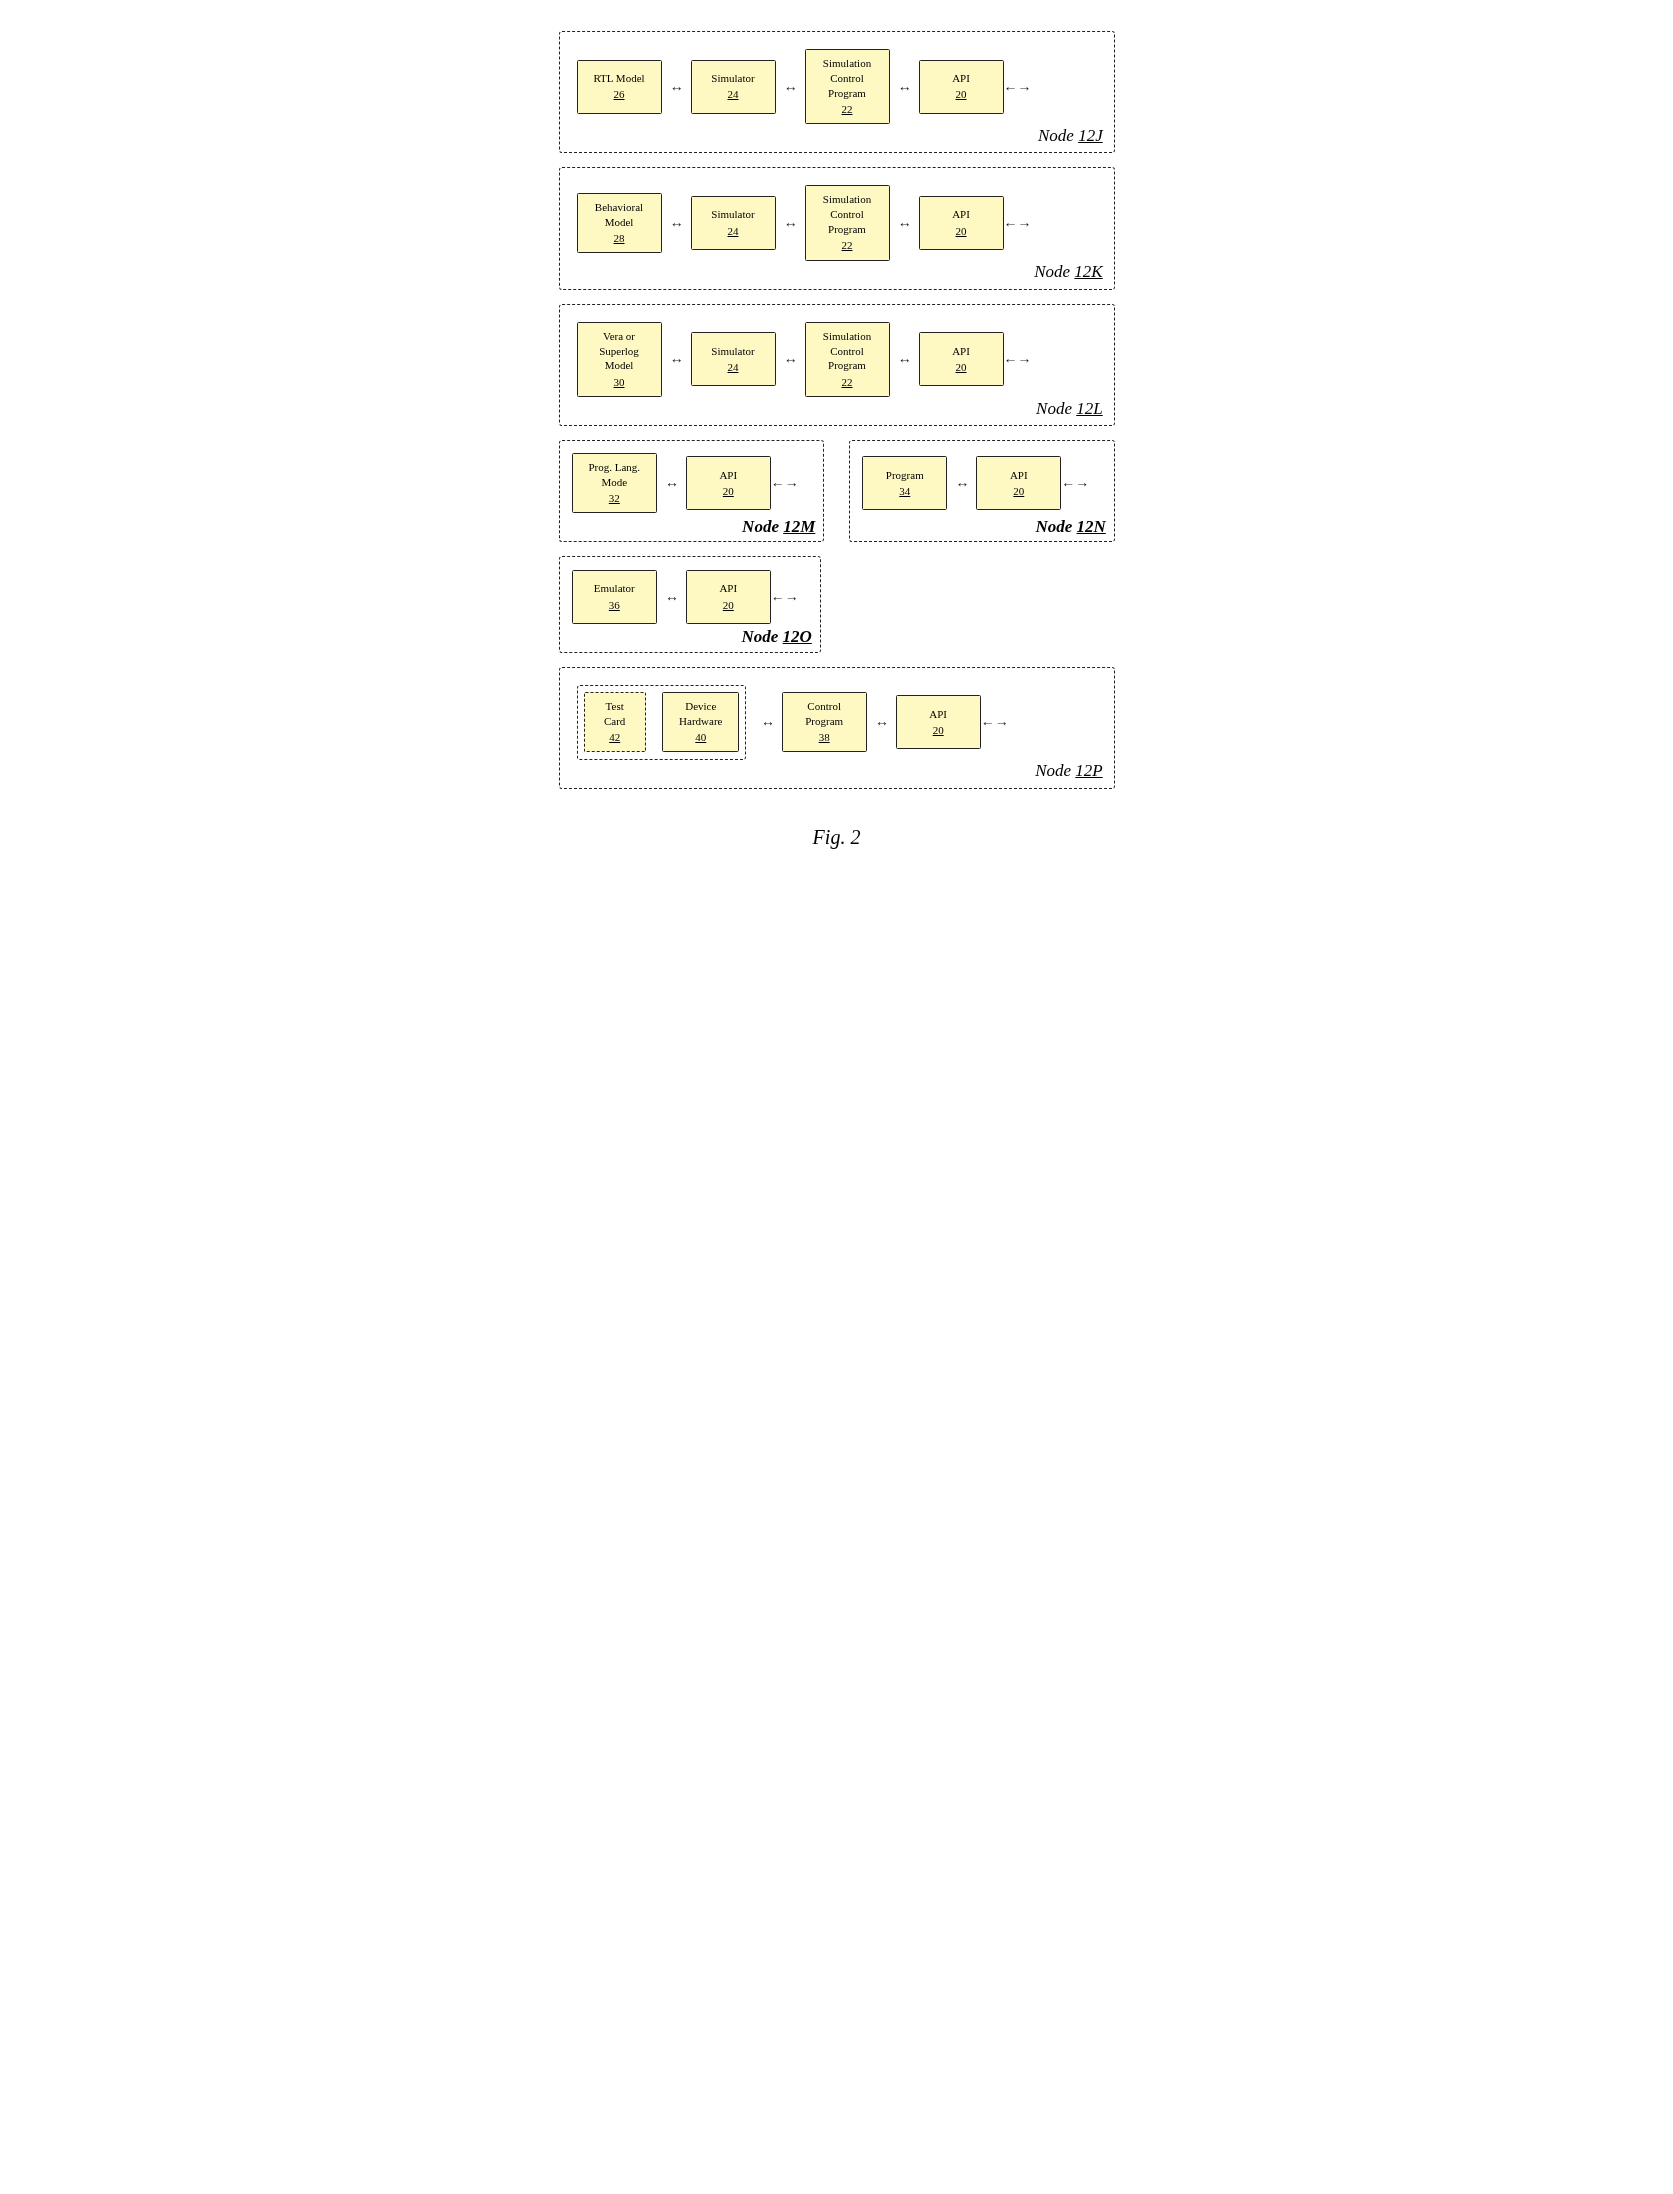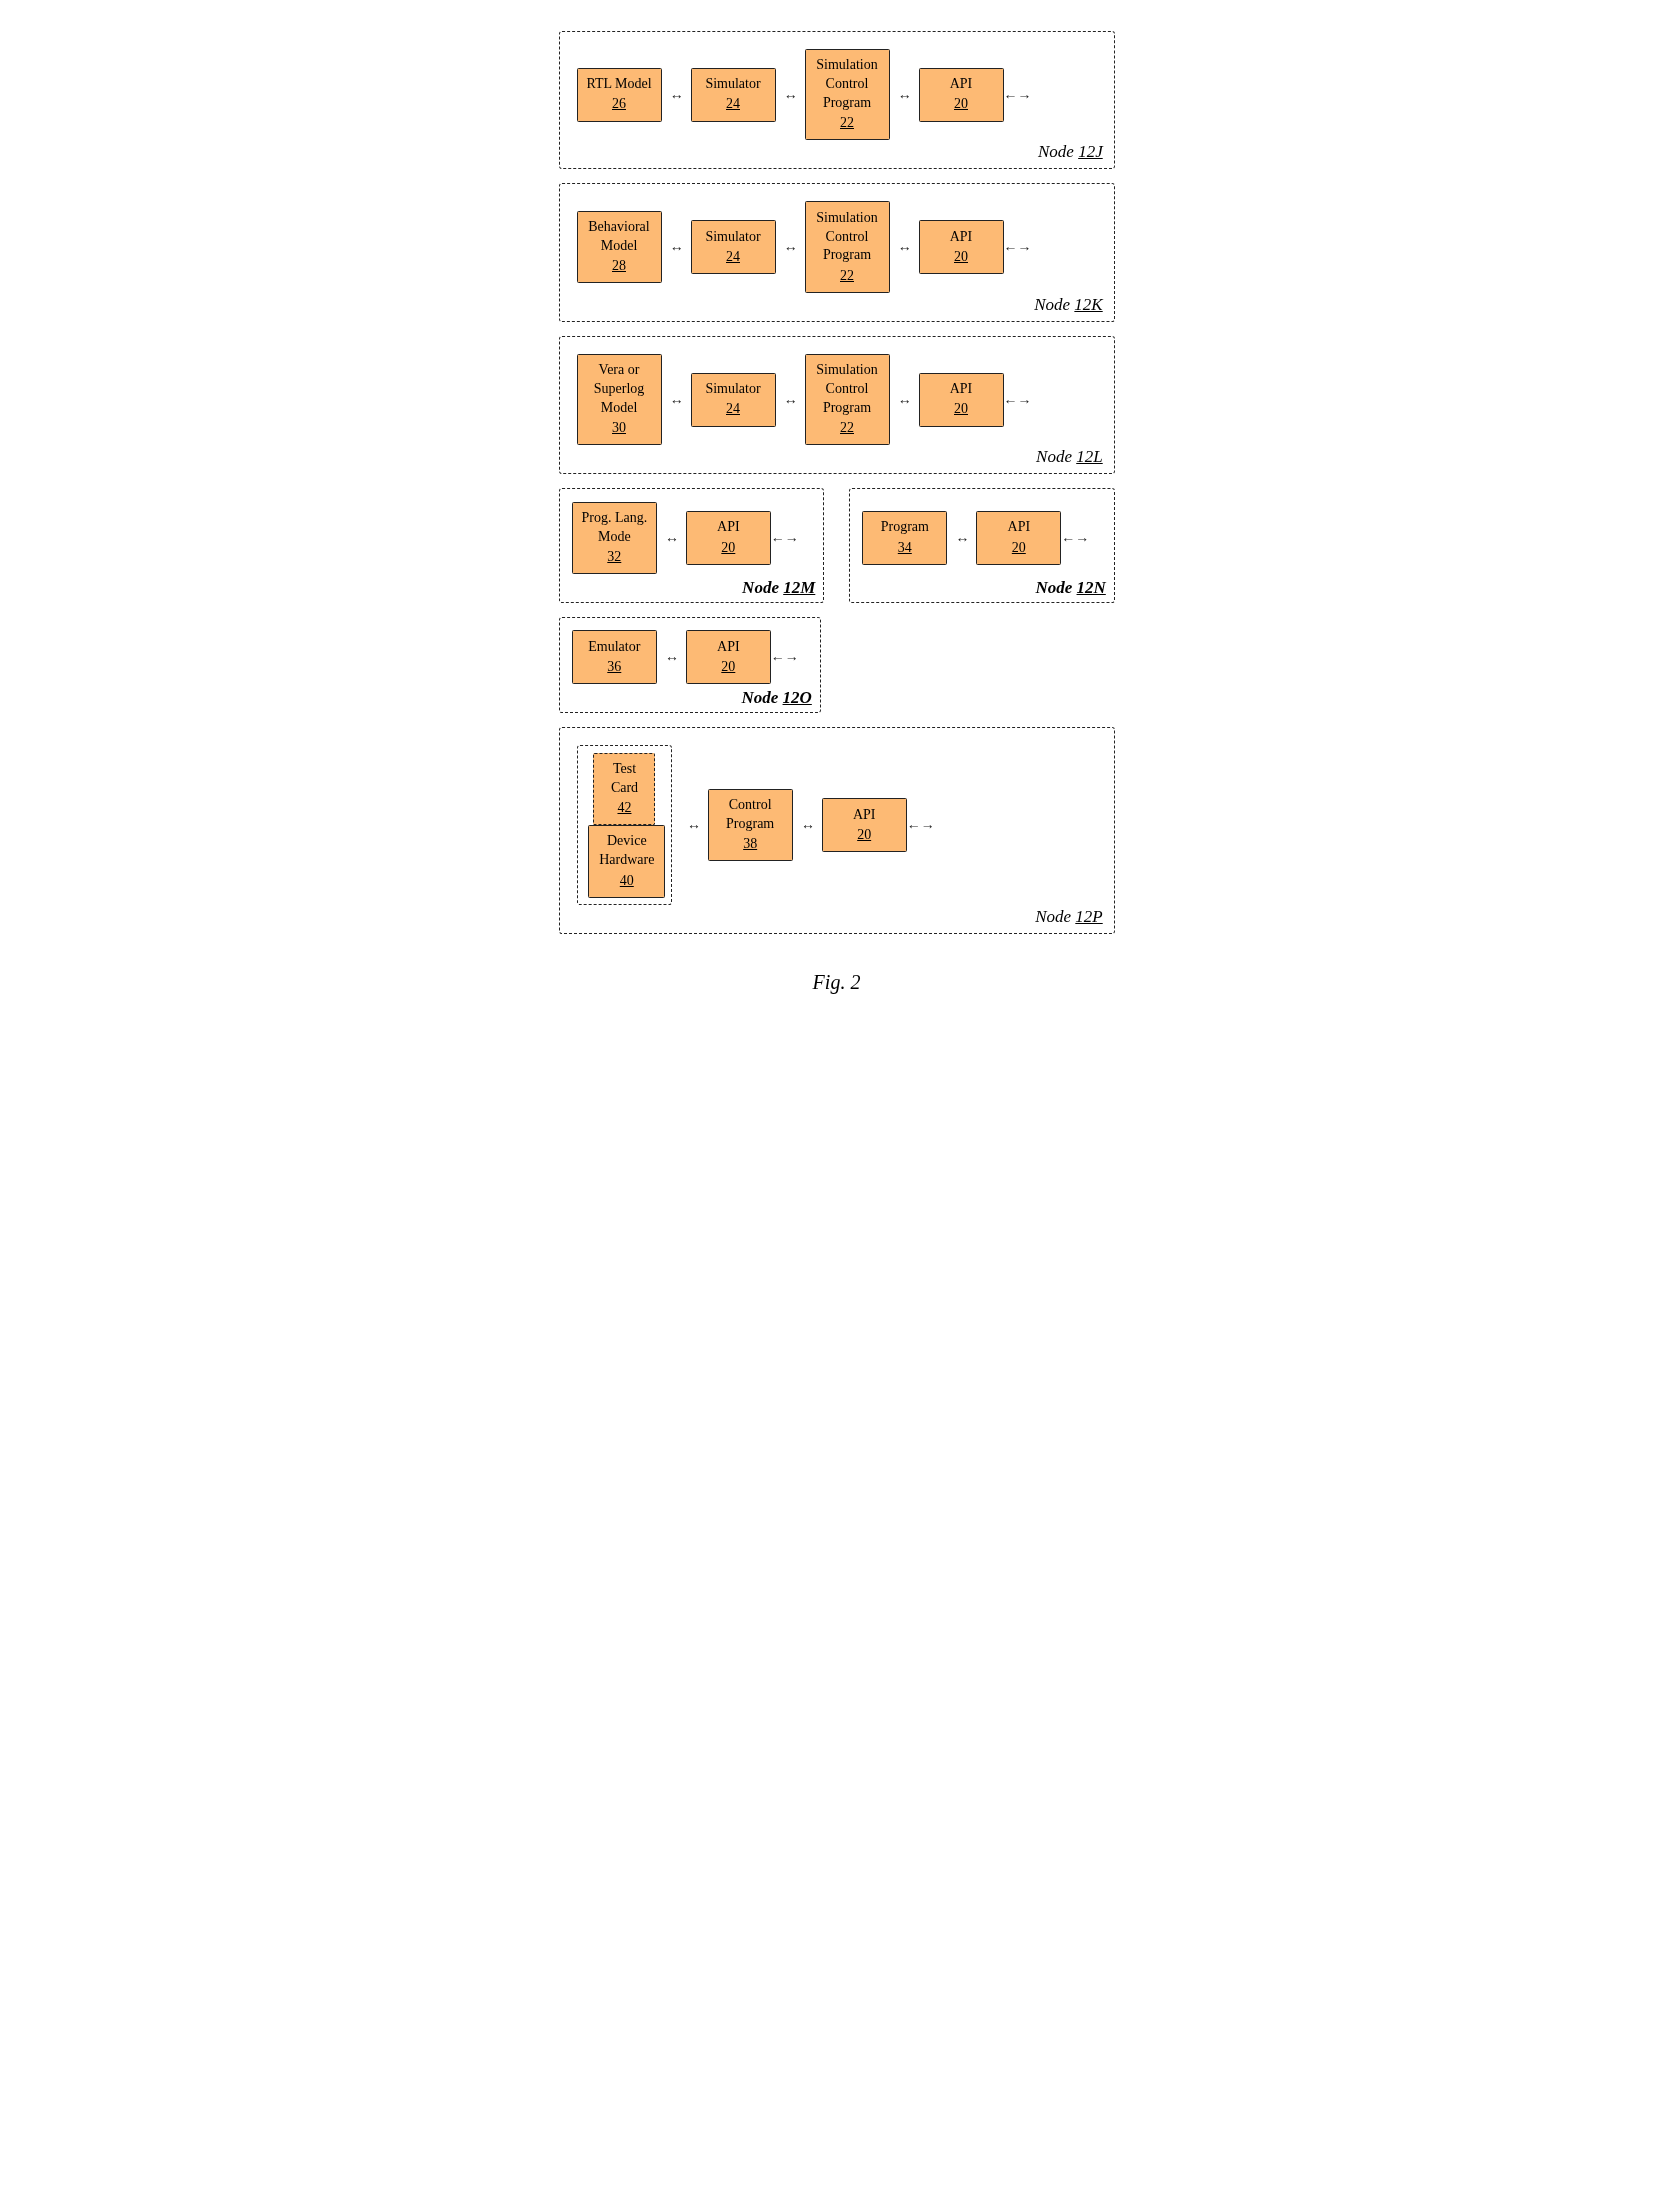--- a/index.html
+++ b/index.html
@@ -45,22 +45,22 @@
       border: 1.5px solid #222;
       border-radius: 1.5px;
       display: flex;
       flex-direction: column;
       align-items: center;
       justify-content: center;
       text-align: center;
       padding: 6.2px 7.7px;
       min-width: 85px;
       min-height: 54px;
-      background: #fdba74;
-      font-size: 14px;
+      background: #fef9c3;
+      font-size: 11px;
       line-height: 1.35;
     }
     .block .num {
       text-decoration: underline;
       display: block;
       margin-top: 1.5px;
     }
 
     
     .node-row {
@@ -248,21 +248,21 @@
         <span class="num">20</span>
       </div>
       <div class="arrow-out-r" style="font-size:14px; width:25px;">←→</div>
       <div class="node-label">Node <span>12O</span></div>
     </div>
   </div>
 
   <div class="node-box">
     <div class="node-row">
 
-      <div style="border:1.5px dashed #222; border-radius:3.1px; display:flex; flex-direction:column; align-items:center; padding:6.2px; gap:0; margin-right:6.2px;">
+      <div style="border:1.5px dashed #222; border-radius:3.1px; display:flex; align-items:center; padding:6.2px; gap:12px; margin-right:6.2px;">
         <div class="block" style="min-width:62px; min-height:54px; border-style:dashed;">
           <span>Test</span>
           <span>Card</span>
           <span class="num">42</span>
         </div>
         <div class="block" style="min-width:77px; margin-left:4.6px;">
           <span>Device</span>
           <span>Hardware</span>
           <span class="num">40</span>
         </div>

